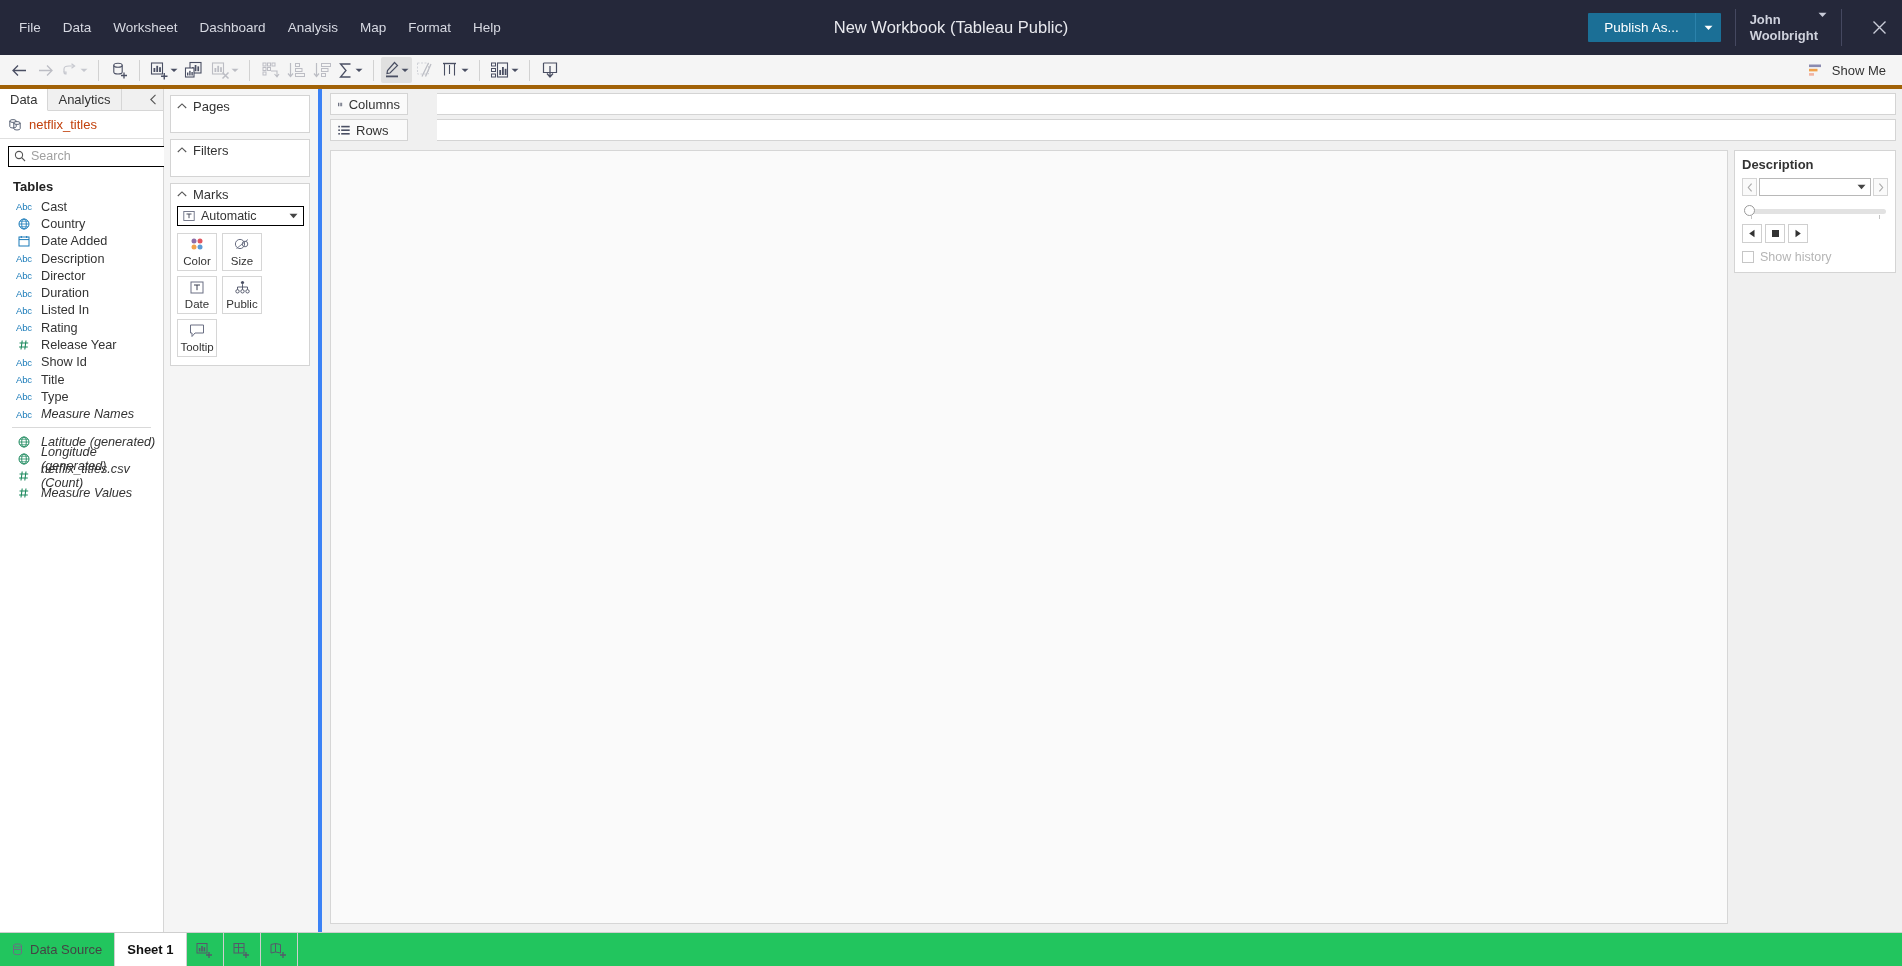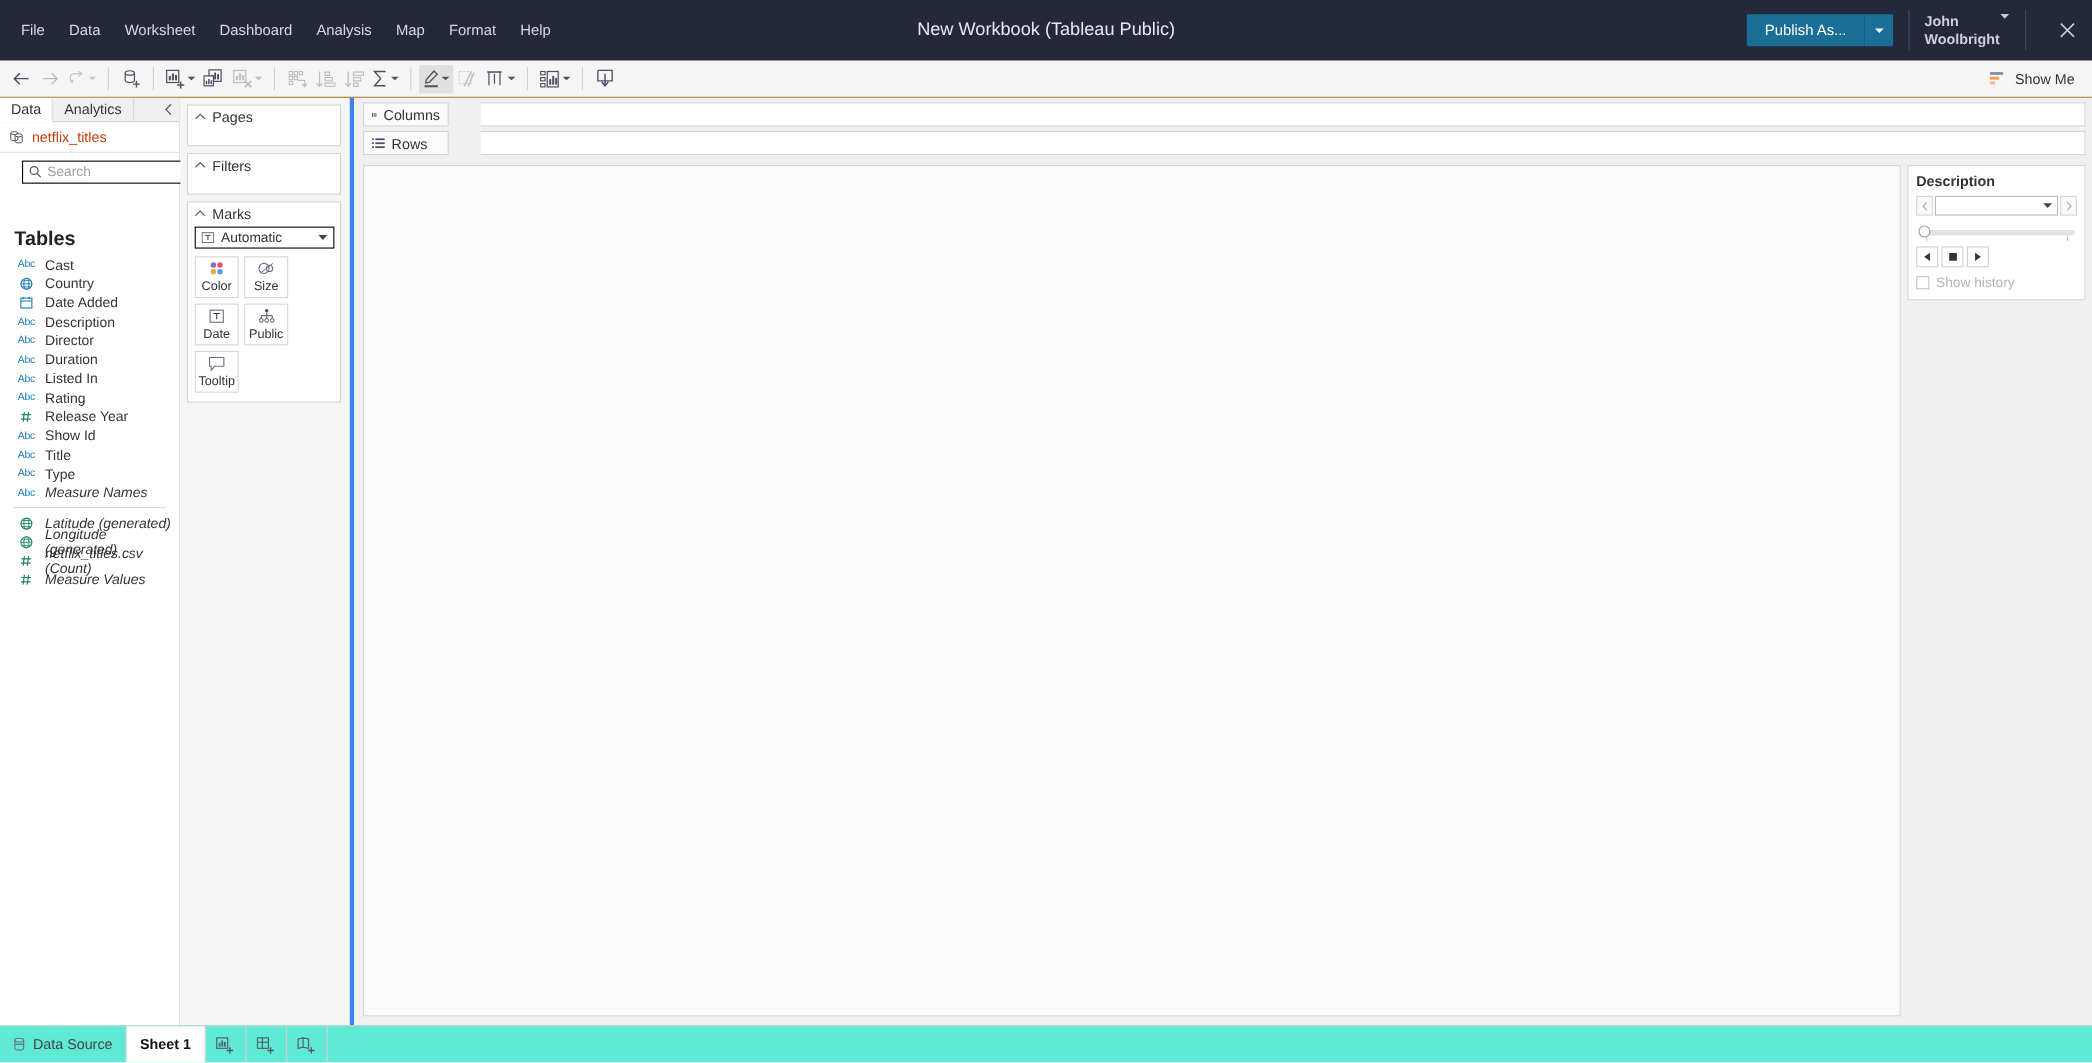--- a/index.html
+++ b/index.html
@@ -51,21 +51,21 @@
     align-items: center; padding-left: 8px; z-index: 3;
   }
   .menu-item {
     color: #d7d9e2; font-size: 13.5px; padding: 5px 11px; cursor: pointer;
     border-radius: 2px;
   }
 
   
   .toolbar {
     height: 34px; flex: 0 0 34px; background: #f5f5f5;
-    border-bottom: 1px solid #a16207; display: flex; align-items: center;
+    border-bottom: 4px solid #a16207; display: flex; align-items: center;
     padding: 0 6px;
   }
   .tb-btn {
     height: 26px; min-width: 26px; display: flex; align-items: center;
     justify-content: center; padding: 0 3px; cursor: pointer; border-radius: 2px;
   }
   .tb-btn.active { background: #e0e0e0; }
   .tb-btn.disabled { opacity: 0.33; cursor: default; }
   .tb-sep { width: 1px; height: 21px; background: #d2d2d2; margin: 0 7px; }
   .caret-sm { margin-left: 1px; }
@@ -96,38 +96,38 @@
   .dp-collapse {
     margin-left: auto; width: 20px; display: flex; align-items: center;
     justify-content: center; cursor: pointer; color: #555;
   }
   .ds-row {
     height: 28px; display: flex; align-items: center; gap: 7px; padding: 0 8px;
     border-bottom: 1px solid #e0e0e0; cursor: pointer;
   }
   .ds-name { font-size: 13px; color: #c2410c; }
   .search-row {
-    height: 34px; display: flex; align-items: center; padding: 0 20px; gap: 15px;
+    height: 34px; display: flex; align-items: center; padding: 0 8px; gap: 15px;
   }
   .search-box {
     flex: 1; height: 21px; border: 1px solid #000; display: flex;
     align-items: center; gap: 5px; padding: 0 5px; background: #fff;
   }
   .search-box input {
     border: none; outline: none; flex: 1; font-family: inherit; font-size: 12.5px;
     color: #333; background: transparent; min-width: 0;
   }
   .search-box input::placeholder { color: #a0a0a0; }
   .filter-btn, .more-btn {
     display: flex; align-items: center; cursor: pointer; padding: 2px;
   }
   .srow-sep { width: 1px; height: 16px; background: #d2d2d2; }
   .fields-scroll { flex: 1; overflow-y: auto; padding-top: 2px; }
   .grp-header {
-    font-size: 18px; font-weight: bold; color: #222; padding: 4px 0 4px 13px; margin-top: 28px;
+    font-size: 13px; font-weight: bold; color: #222; padding: 4px 0 4px 13px;
   }
   .field-row {
     height: 17.3px; display: flex; align-items: center; gap: 7px;
     padding-left: 14px; cursor: pointer; font-size: 12.7px; color: #333;
   }
   .field-row .ficon {
     width: 20px; display: flex; align-items: center; justify-content: center;
     flex: 0 0 20px;
   }
   .abc { color: #1a7bb9; font-size: 9.5px; letter-spacing: -0.2px; }
@@ -213,21 +213,21 @@
     display: flex; align-items: center; justify-content: center; cursor: pointer;
   }
   .pg-history { display: flex; align-items: center; gap: 6px; }
   .pg-check {
     width: 12px; height: 12px; border: 1px solid #c6c6c6; background: #fff;
   }
   .pg-hist-label { font-size: 12.5px; color: #b5b5b5; text-align: center; }
 
   
   .sheettabs {
-    height: 34px; flex: 0 0 34px; background: #5eead4;
+    height: 34px; flex: 0 0 34px; background: #22c55e;
     border-top: 1px solid #cfcfcf; display: flex; align-items: stretch;
   }
   .st-item {
     display: flex; align-items: center; gap: 7px; padding: 0 12px;
     font-size: 13px; color: #444; cursor: pointer;
     border-right: 1px solid #cfcfcf;
   }
   .st-item.active { background: #fff; color: #111; font-weight: bold; }
   .st-icon { display: flex; align-items: center; justify-content: center; }
   .st-new { padding: 0 9px; }

